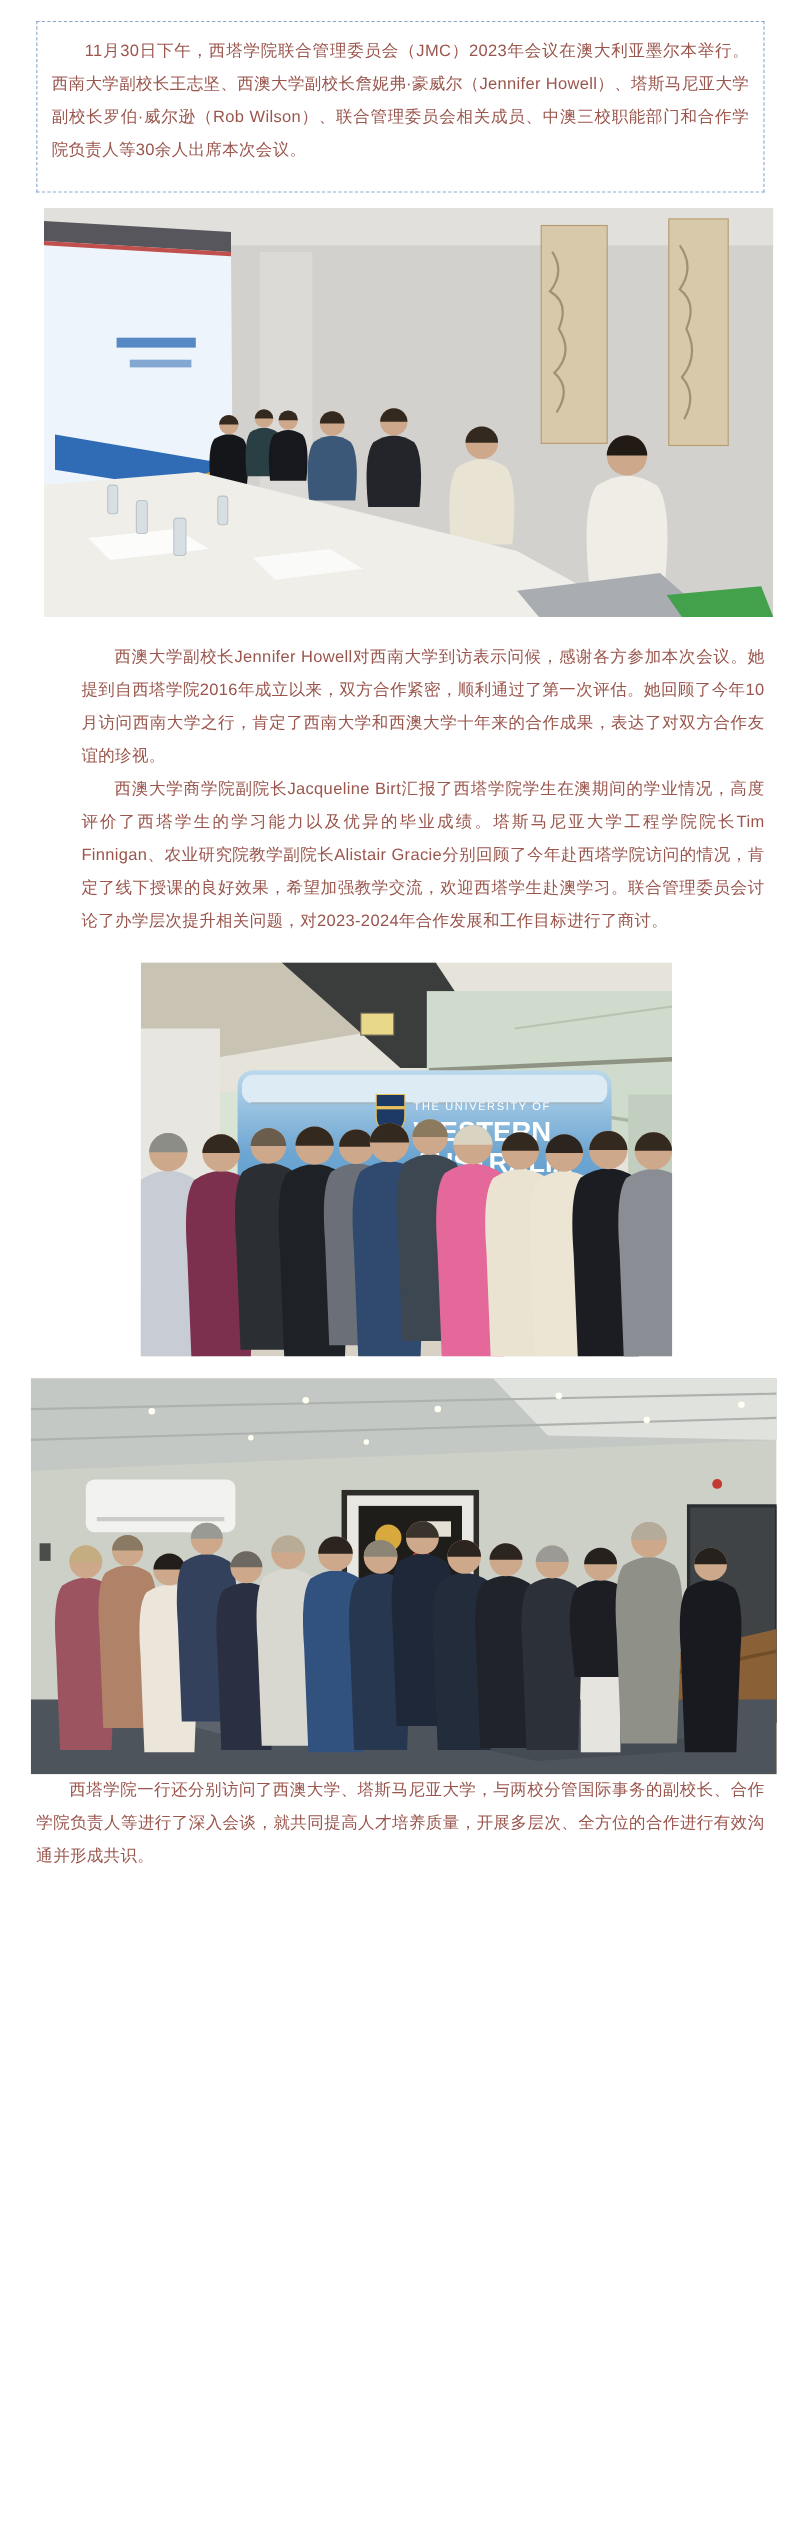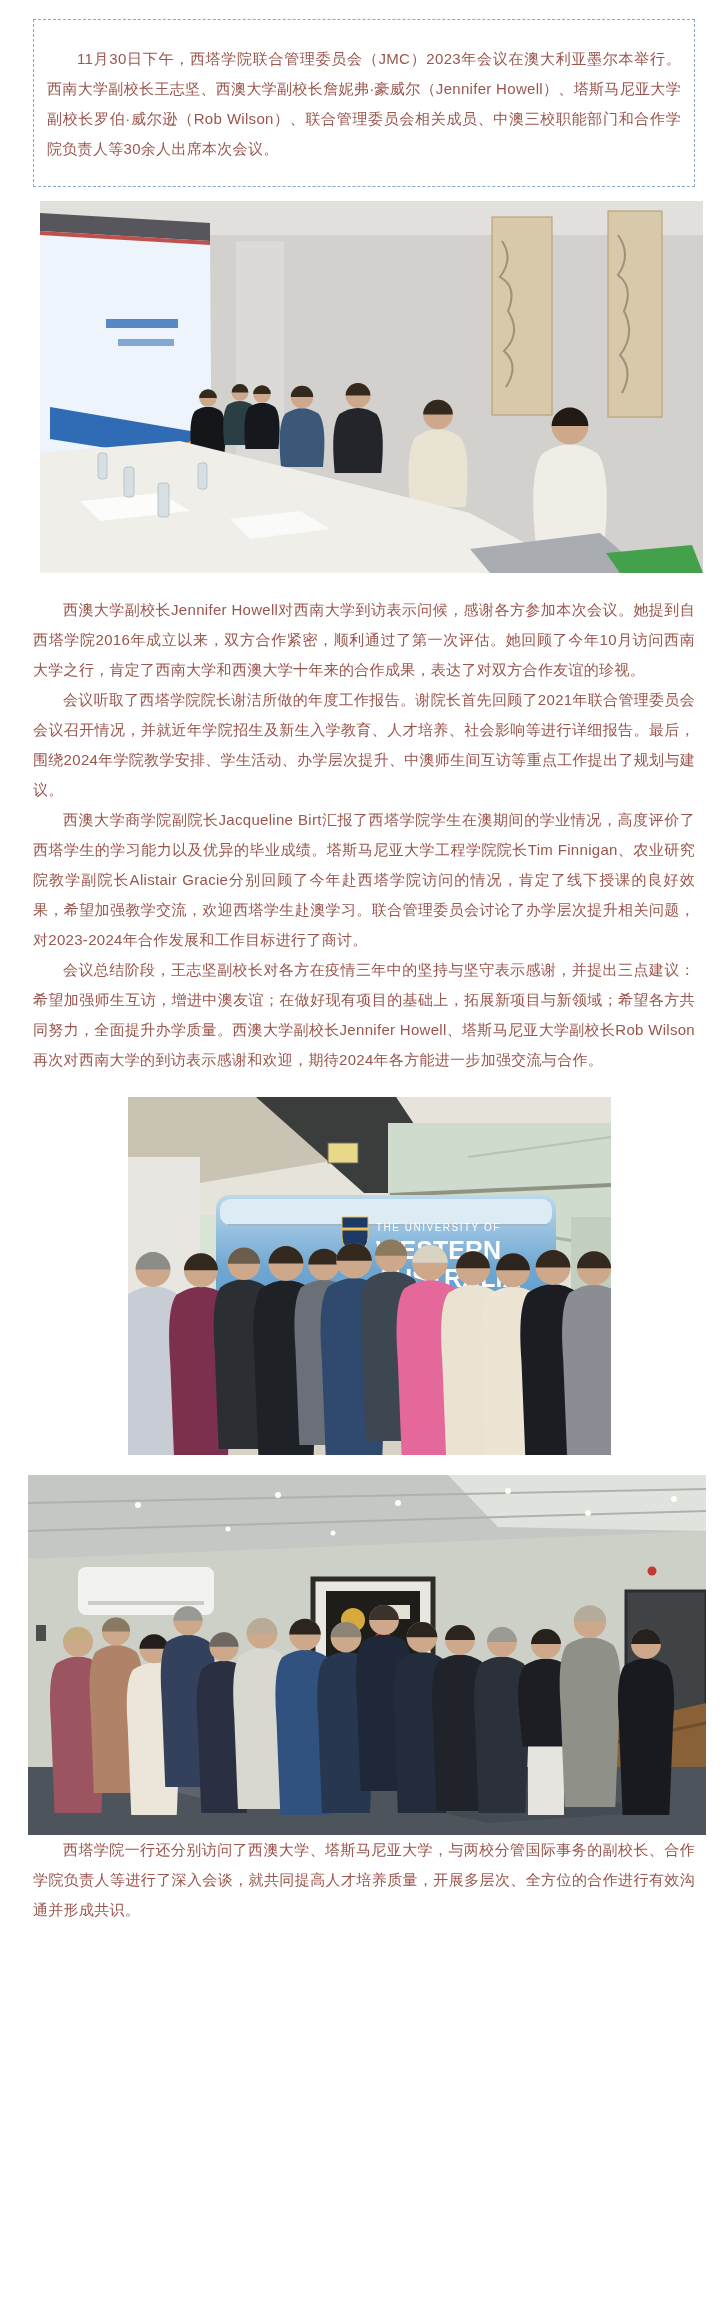--- a/index.html
+++ b/index.html
@@ -5,32 +5,32 @@
   html,body{margin:0;padding:0;background:#ffffff;}
   body{
     width:728px;
     font-family:"Liberation Sans","DejaVu Sans",sans-serif;
     color:#9a564d;
   }
   .article{padding:0 0 30px 0;}
   .intro-box{
     margin:19px 33px 12px 33px;
     border:1px dashed #8aa9c9;
-    padding:24px 13px 22px 13px;
+    padding:12px 13px 22px 13px;
   }
   .intro-box p, p.para{
     margin:0;
     font-size:15px;
     line-height:30px;
     text-align:justify;
     text-indent:2em;
     letter-spacing:0.3px;
   }
   p.para{margin:0 33px;}
-  .text-block{margin-top:22px;}
+  .text-block{margin-top:22px;margin-left:41px;}
   figure{margin:0;padding:0;}
   figure svg{display:block;}
   .photo-1{margin:14px 0 0 40px;}
   .photo-2{margin:22px 0 14px 128px;}
   .photo-3{margin:20px 0 0 28px;}
   .closing{margin-top:20px;}
 </style>
 </head>
 <body>
 
@@ -90,23 +90,21 @@
           <rect x="158" y="262" width="9" height="26" rx="3"></rect>
         </g>
       </g>
       <polygon points="430,348 560,332 606,372 450,372" fill="#a9adb2"></polygon>
       <polygon points="566,352 652,344 663,372 580,372" fill="#43a04b"></polygon>
     </svg>
   </figure>
 
   <div class="text-block">
     <p class="para">西澳大学副校长Jennifer Howell对西南大学到访表示问候，感谢各方参加本次会议。她提到自西塔学院2016年成立以来，双方合作紧密，顺利通过了第一次评估。她回顾了今年10月访问西南大学之行，肯定了西南大学和西澳大学十年来的合作成果，表达了对双方合作友谊的珍视。</p>
-    <p class="para">会议听取了西塔学院院长谢洁所做的年度工作报告。谢院长首先回顾了2021年联合管理委员会会议召开情况，并就近年学院招生及新生入学教育、人才培养、社会影响等进行详细报告。最后，围绕2024年学院教学安排、学生活动、办学层次提升、中澳师生间互访等重点工作提出了规划与建议。</p>
     <p class="para">西澳大学商学院副院长Jacqueline Birt汇报了西塔学院学生在澳期间的学业情况，高度评价了西塔学生的学习能力以及优异的毕业成绩。塔斯马尼亚大学工程学院院长Tim Finnigan、农业研究院教学副院长Alistair Gracie分别回顾了今年赴西塔学院访问的情况，肯定了线下授课的良好效果，希望加强教学交流，欢迎西塔学生赴澳学习。联合管理委员会讨论了办学层次提升相关问题，对2023-2024年合作发展和工作目标进行了商讨。</p>
-    <p class="para">会议总结阶段，王志坚副校长对各方在疫情三年中的坚持与坚守表示感谢，并提出三点建议：希望加强师生互访，增进中澳友谊；在做好现有项目的基础上，拓展新项目与新领域；希望各方共同努力，全面提升办学质量。西澳大学副校长Jennifer Howell、塔斯马尼亚大学副校长Rob Wilson再次对西南大学的到访表示感谢和欢迎，期待2024年各方能进一步加强交流与合作。</p>
   </div>
 
   <figure class="photo-2">
     <svg width="483" height="358" viewBox="0 0 483 358" xmlns="http://www.w3.org/2000/svg">
       <defs>
         <g id="person-stand">
           <path d="M-13,0 L-15,-50 Q-17,-76 -12,-83 Q0,-91 12,-83 Q17,-76 15,-50 L13,0 Z" fill="var(--suit,#333)"></path>
           <circle cx="0" cy="-95" r="8.3" fill="var(--skin,#cda88a)"></circle>
           <path d="M-8.3,-95 a8.3,8.3 0 0 1 16.6,0 z" fill="var(--hair,#33291f)"></path>
         </g>

